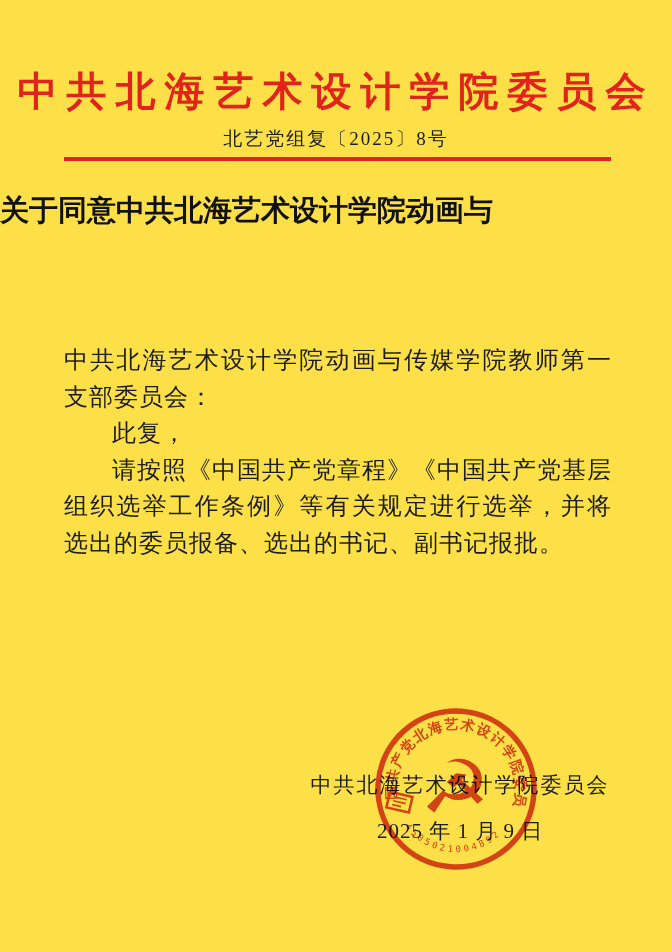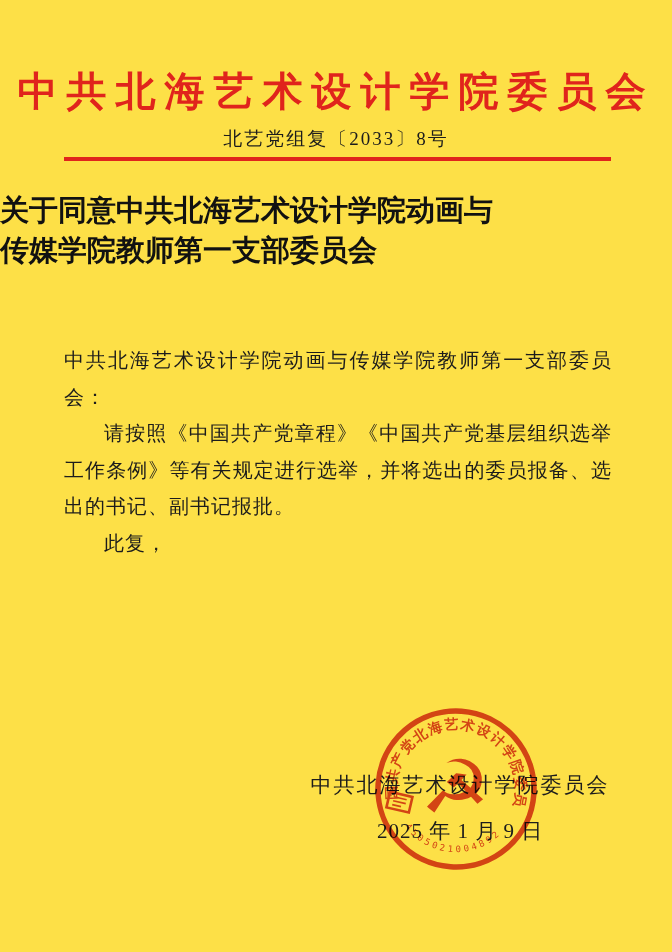--- a/index.html
+++ b/index.html
@@ -49,21 +49,21 @@
     font-size: 29px;
     font-weight: bold;
     line-height: 40px;
     color: #111111;
   }
 
   .body-text {
     position: absolute;
     top: 342px; left: 64px;
     width: 548px;
-    font-size: 20px;
+    font-size: 24px;
     line-height: 36.5px;
     letter-spacing: 1px;
     text-align: justify;
     color: #1c1c1c;
   }
   .body-text p { margin: 0; }
   .body-text p.indent { text-indent: 2em; }
 
   .signature-block {
     position: absolute;
@@ -85,33 +85,32 @@
     pointer-events: none;
   }
 </style>
 </head>
 <body>
 
 <div class="page">
 
   <div class="issuer">中共北海艺术设计学院委员会</div>
 
-  <div class="doc-number">北艺党组复〔2033〕8号</div>
+  <div class="doc-number">北艺党组复〔2025〕8号</div>
 
   <div class="red-rule"></div>
 
   <div class="doc-title">
     <div>关于同意中共北海艺术设计学院动画与</div>
-    <div>传媒学院教师第一支部委员会</div>
   </div>
 
   <div class="body-text">
     <p>中共北海艺术设计学院动画与传媒学院教师第一支部委员会：</p>
+    <p class="indent">此复，</p>
     <p class="indent">请按照《中国共产党章程》《中国共产党基层组织选举工作条例》等有关规定进行选举，并将选出的委员报备、选出的书记、副书记报批。</p>
-    <p class="indent">此复，</p>
   </div>
 
   <div class="signature-block">
     <div class="signature-name">中共北海艺术设计学院委员会</div>
     <div class="signature-date">2025 年 1 月 9 日</div>
   </div>
 
   <svg class="seal" viewBox="0 0 172 172" xmlns="http://www.w3.org/2000/svg">
     <g transform="rotate(4 86 86)" fill="none" stroke="none">
       <circle cx="86" cy="86" r="78" fill="none" stroke="#cf342b" stroke-width="5.5"></circle>

